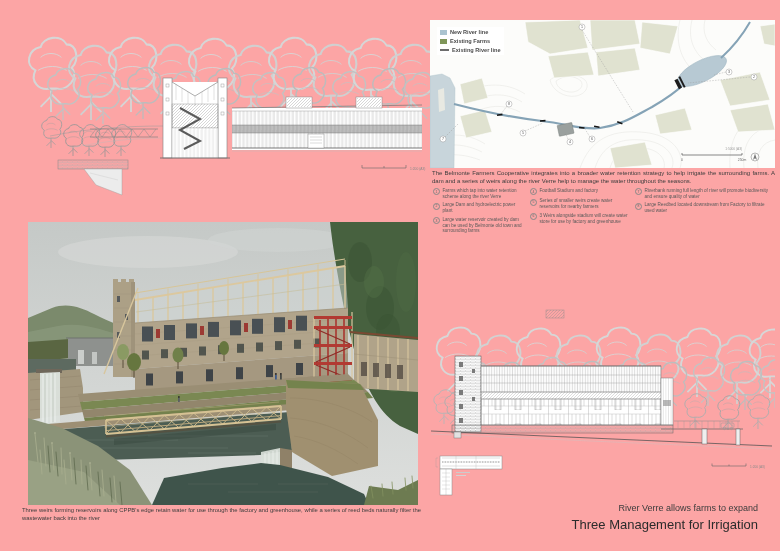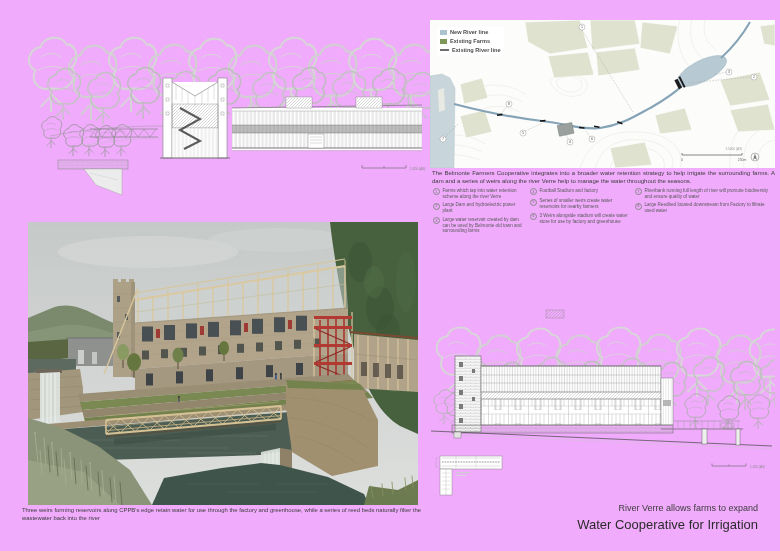--- a/index.html
+++ b/index.html
@@ -1,16 +1,16 @@
 <!DOCTYPE html>
 <html><head>
 <meta charset="utf-8">
 <style>
   html,body{margin:0;padding:0;background:#e9e9e9}
-  .board{position:relative;width:780px;height:551px;background:#f0abfc;font-family:"Liberation Sans",sans-serif;overflow:hidden;margin:0 auto}
+  .board{position:relative;width:780px;height:551px;background:#fca5a5;font-family:"Liberation Sans",sans-serif;overflow:hidden;margin:0 auto}
   .panel{position:absolute}
   svg{display:block}
   
   .map-legend{position:absolute;left:7px;top:7px;display:flex;flex-direction:column;gap:3px;background:rgba(255,255,255,.88);padding:2px 3px}
   .legend-row{display:flex;align-items:center;gap:3px;font-size:5.6px;color:#4c4c4c;font-weight:bold}
   .sw{width:7px;height:5px;flex:0 0 auto}
   .sw-river{background:#aac3cf}
   .sw-farms{background:#7f9659}
   .sw-line{width:9px;height:1.2px;background:#6d6d6d}
   
@@ -595,16 +595,16 @@
       </g>
       <g>
         <path d="M284,186 H318 M284,186 V183.5 M301,186 V184.5 M318,186 V183.5" stroke="#666" stroke-width=".6" fill="none"></path>
         <text x="322" y="187.5" font-size="3.2" fill="#8a8a8a">1:200 (A3)</text>
       </g>
     </svg>
   </section>
 
   <div class="titles">
     <div class="subtitle">River Verre allows farms to expand</div>
-    <div class="title">Water Cooperative for Irrigation</div>
+    <div class="title">Three Management for Irrigation</div>
   </div>
 
 </div>
 
 </body></html>

